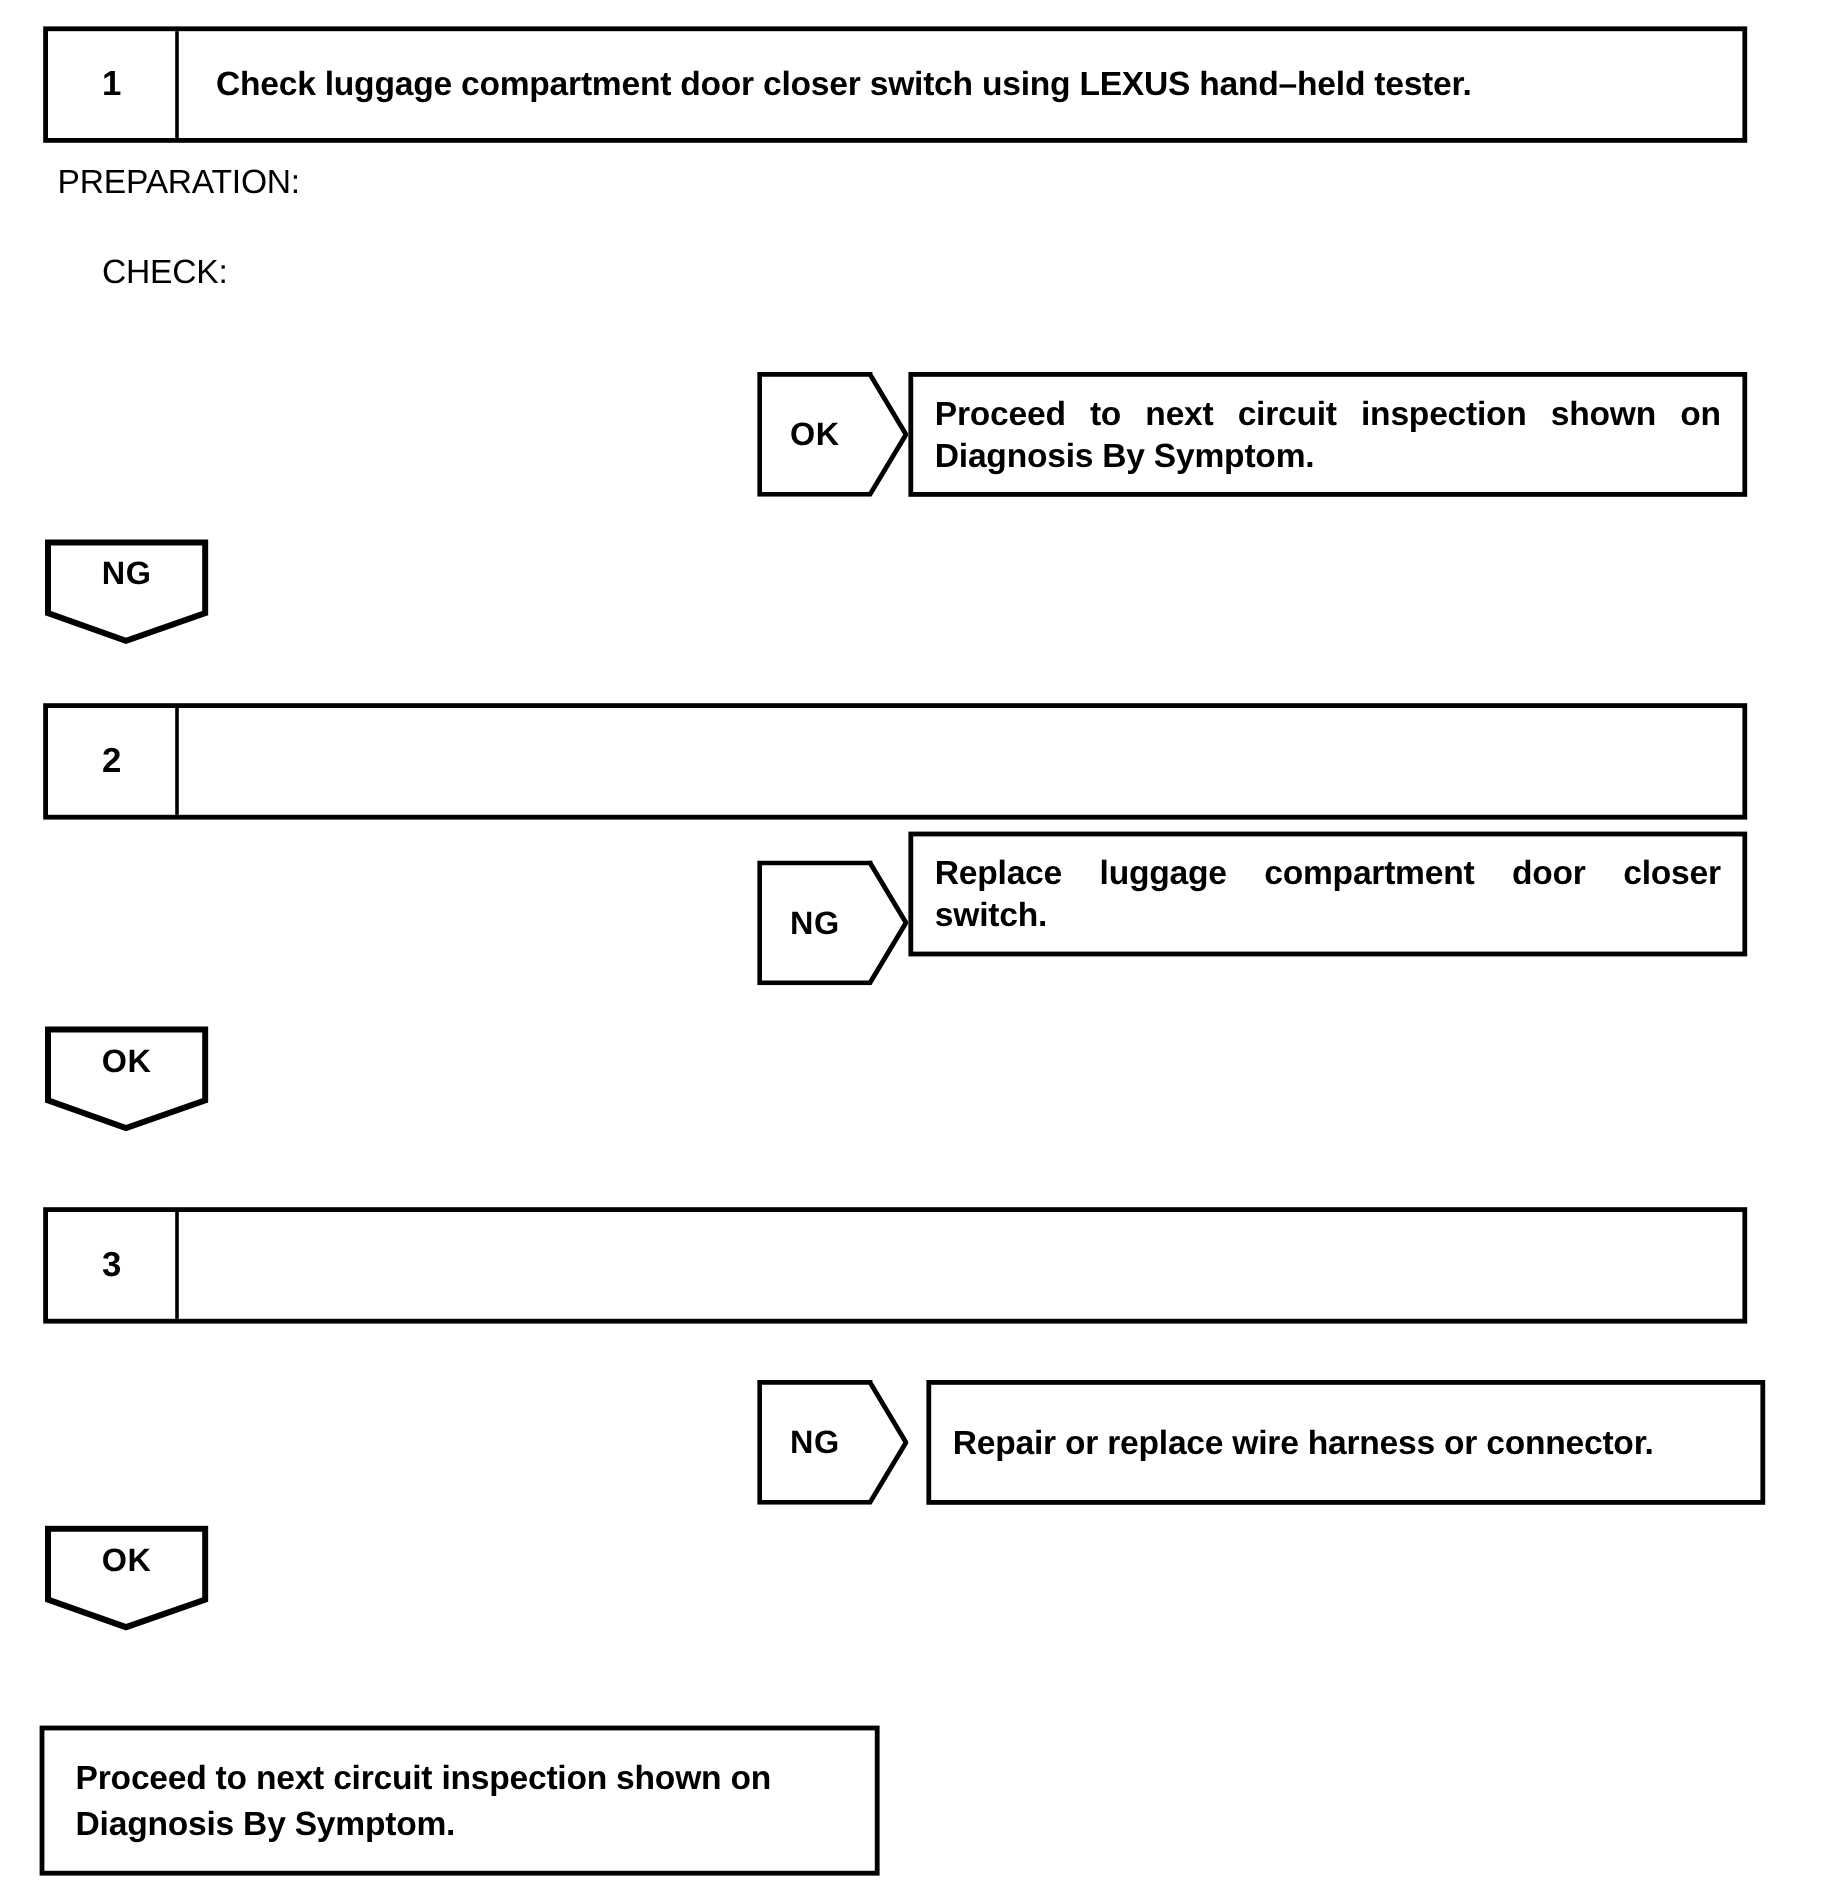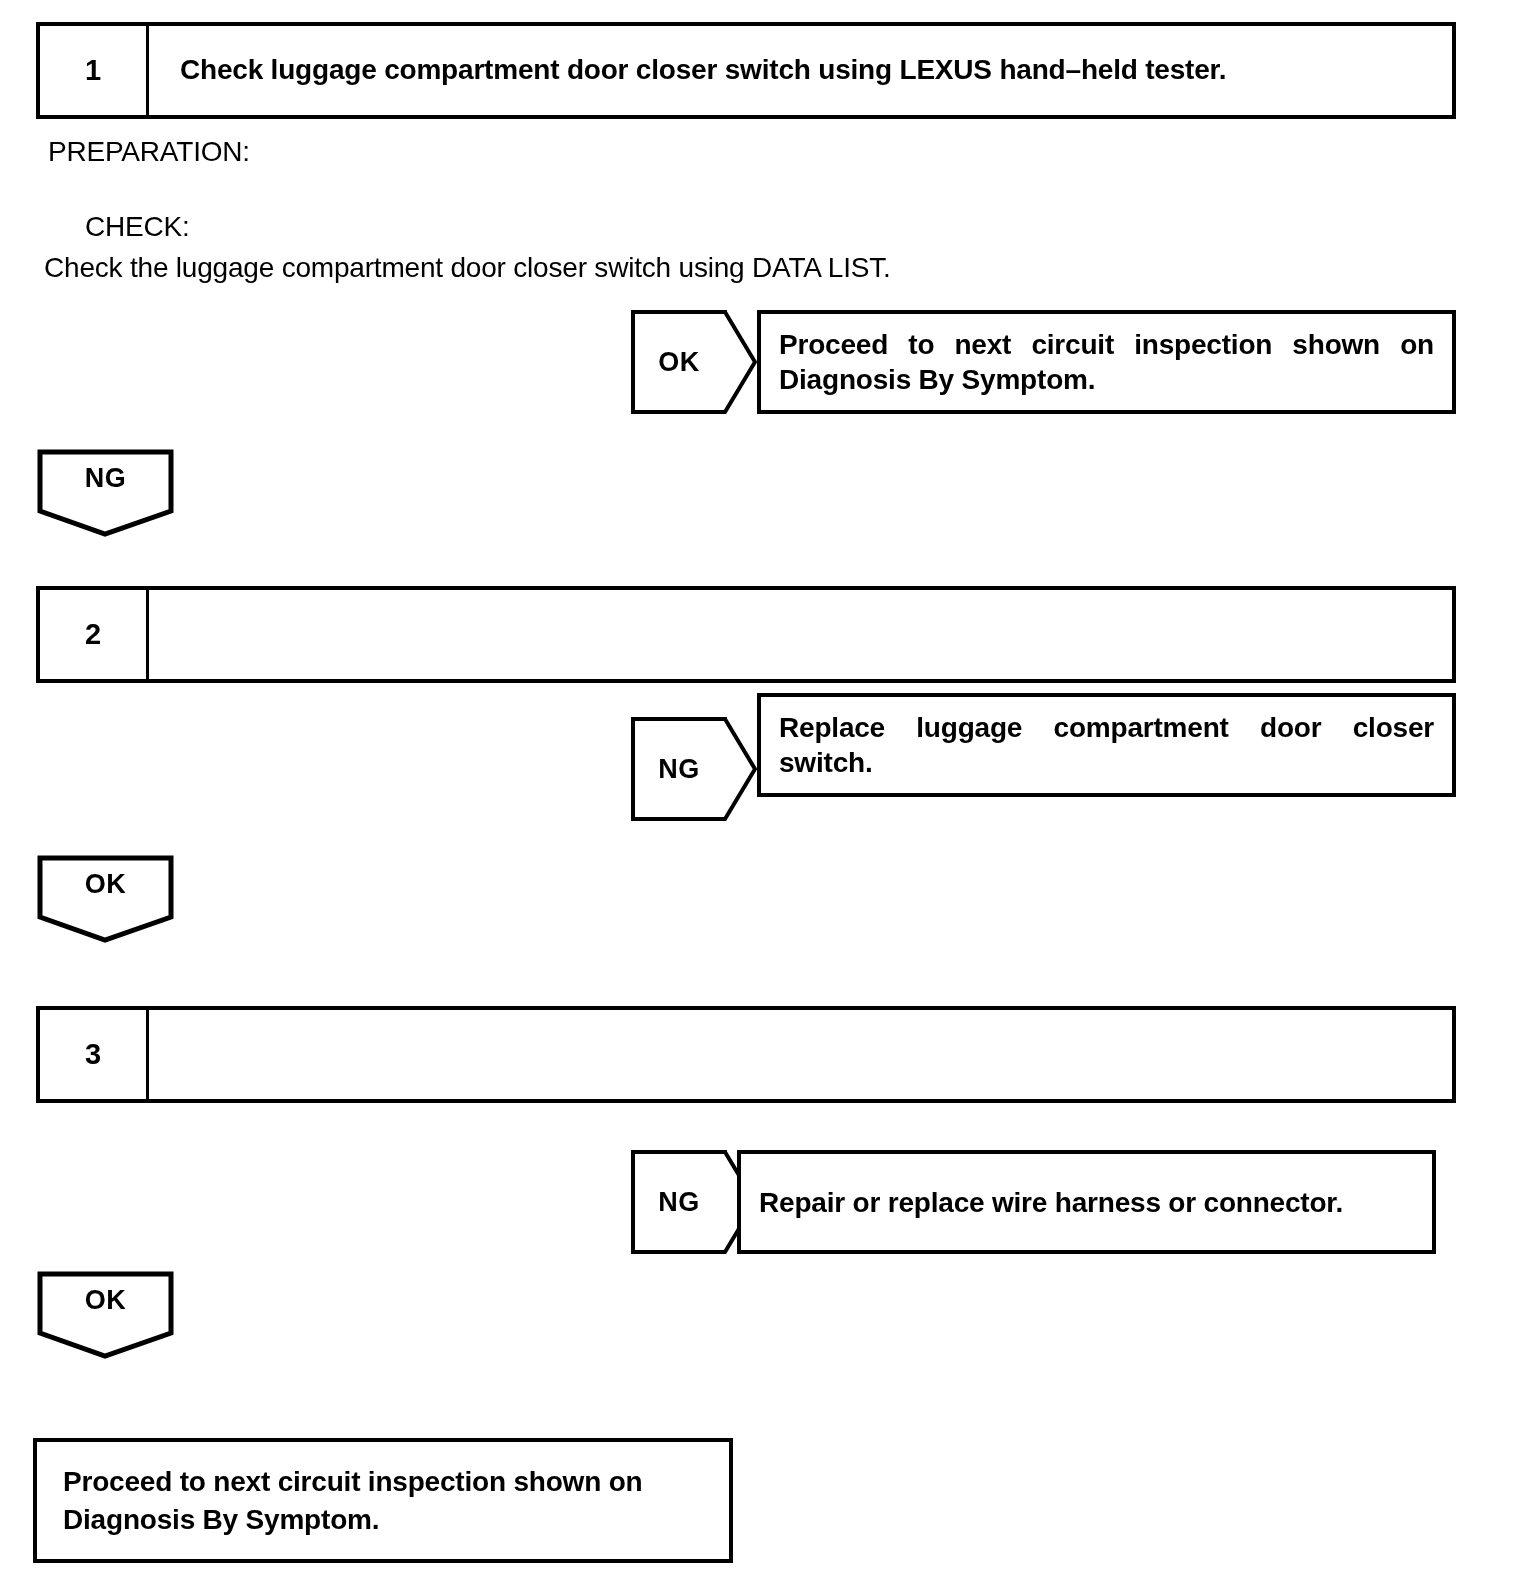--- a/index.html
+++ b/index.html
@@ -166,21 +166,20 @@
 
   <div class="body-text" style="left:48px; top:138px;">
     <span class="head">PREPARATION:</span>
   </div>
 
 
   <div class="body-text" style="left:44px; top:213px;margin-left:41px;">
     <span class="head">CHECK:</span>
   </div>
 
-  <div class="body-text plain" style="left:44px; top:254px;">Check the luggage compartment door closer switch using DATA LIST.</div>
 
   <div class="judge-arrow" style="left:631px; top:310px;">
     <svg viewBox="0 0 126 104" preserveAspectRatio="none" aria-hidden="true">
       <polyline points="94,2 2,2 2,102 94,102 124,52 94,2" fill="#ffffff" stroke="#000000" stroke-width="4" stroke-linejoin="miter" stroke-linecap="square"></polyline>
     </svg>
     <span class="lbl">OK</span>
   </div>
 
   <div class="result-box" style="left:757px; top:310px; width:699px; height:104px;">
     <div class="result-text justify">Proceed to next circuit inspection shown on Diagnosis By Symptom.</div>
@@ -219,21 +218,21 @@
     <div class="step-num">3</div>
   </div>
 
   <div class="judge-arrow" style="left:631px; top:1150px;">
     <svg viewBox="0 0 126 104" preserveAspectRatio="none" aria-hidden="true">
       <polyline points="94,2 2,2 2,102 94,102 124,52 94,2" fill="#ffffff" stroke="#000000" stroke-width="4" stroke-linejoin="miter" stroke-linecap="square"></polyline>
     </svg>
     <span class="lbl">NG</span>
   </div>
 
-  <div class="result-box" style="left:737px; top:1150px; width:699px; height:104px;">
+  <div class="result-box" style="left:772px; top:1150px; width:699px; height:104px;">
     <div class="result-text">Repair or replace wire harness or connector.</div>
   </div>
 
   <div class="down-arrow" style="left:37px; top:1271px;">
     <svg viewBox="0 0 137 88" preserveAspectRatio="none" aria-hidden="true">
       <polygon points="3,3 134,3 134,62 68,85 3,62" fill="#ffffff" stroke="#000000" stroke-width="5" stroke-linejoin="miter"></polygon>
     </svg>
     <span class="lbl">OK</span>
   </div>
 

